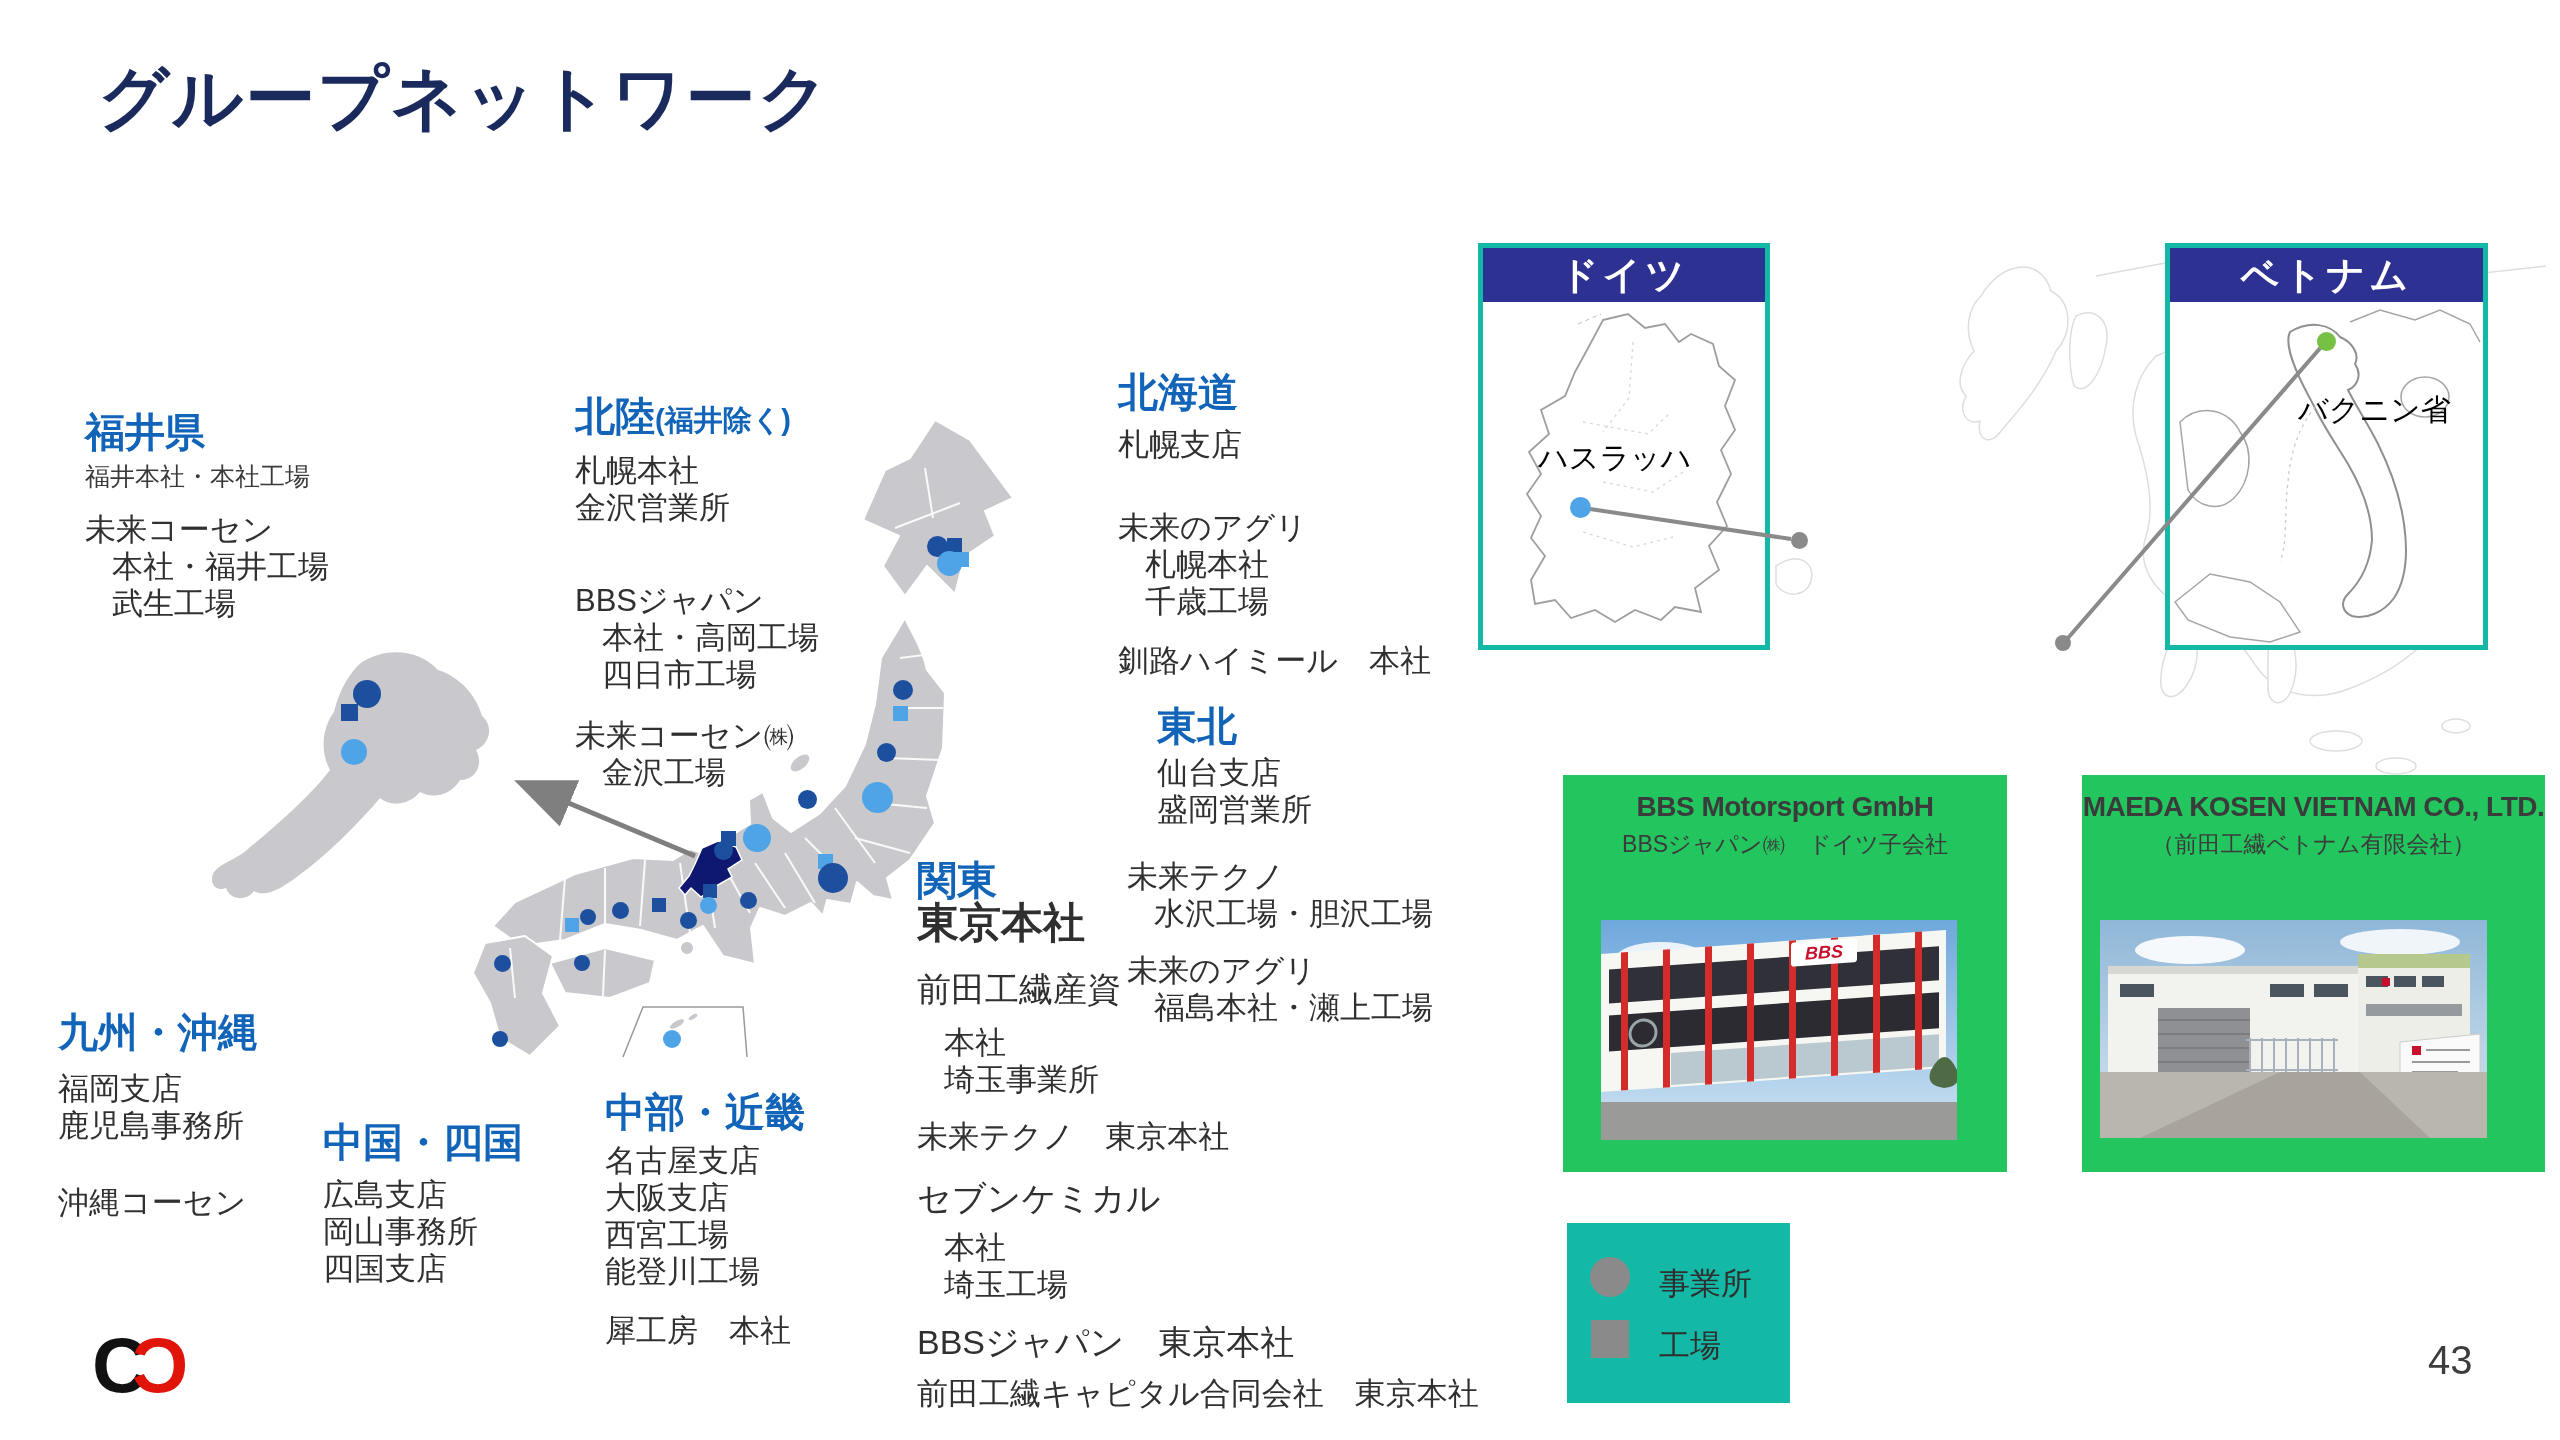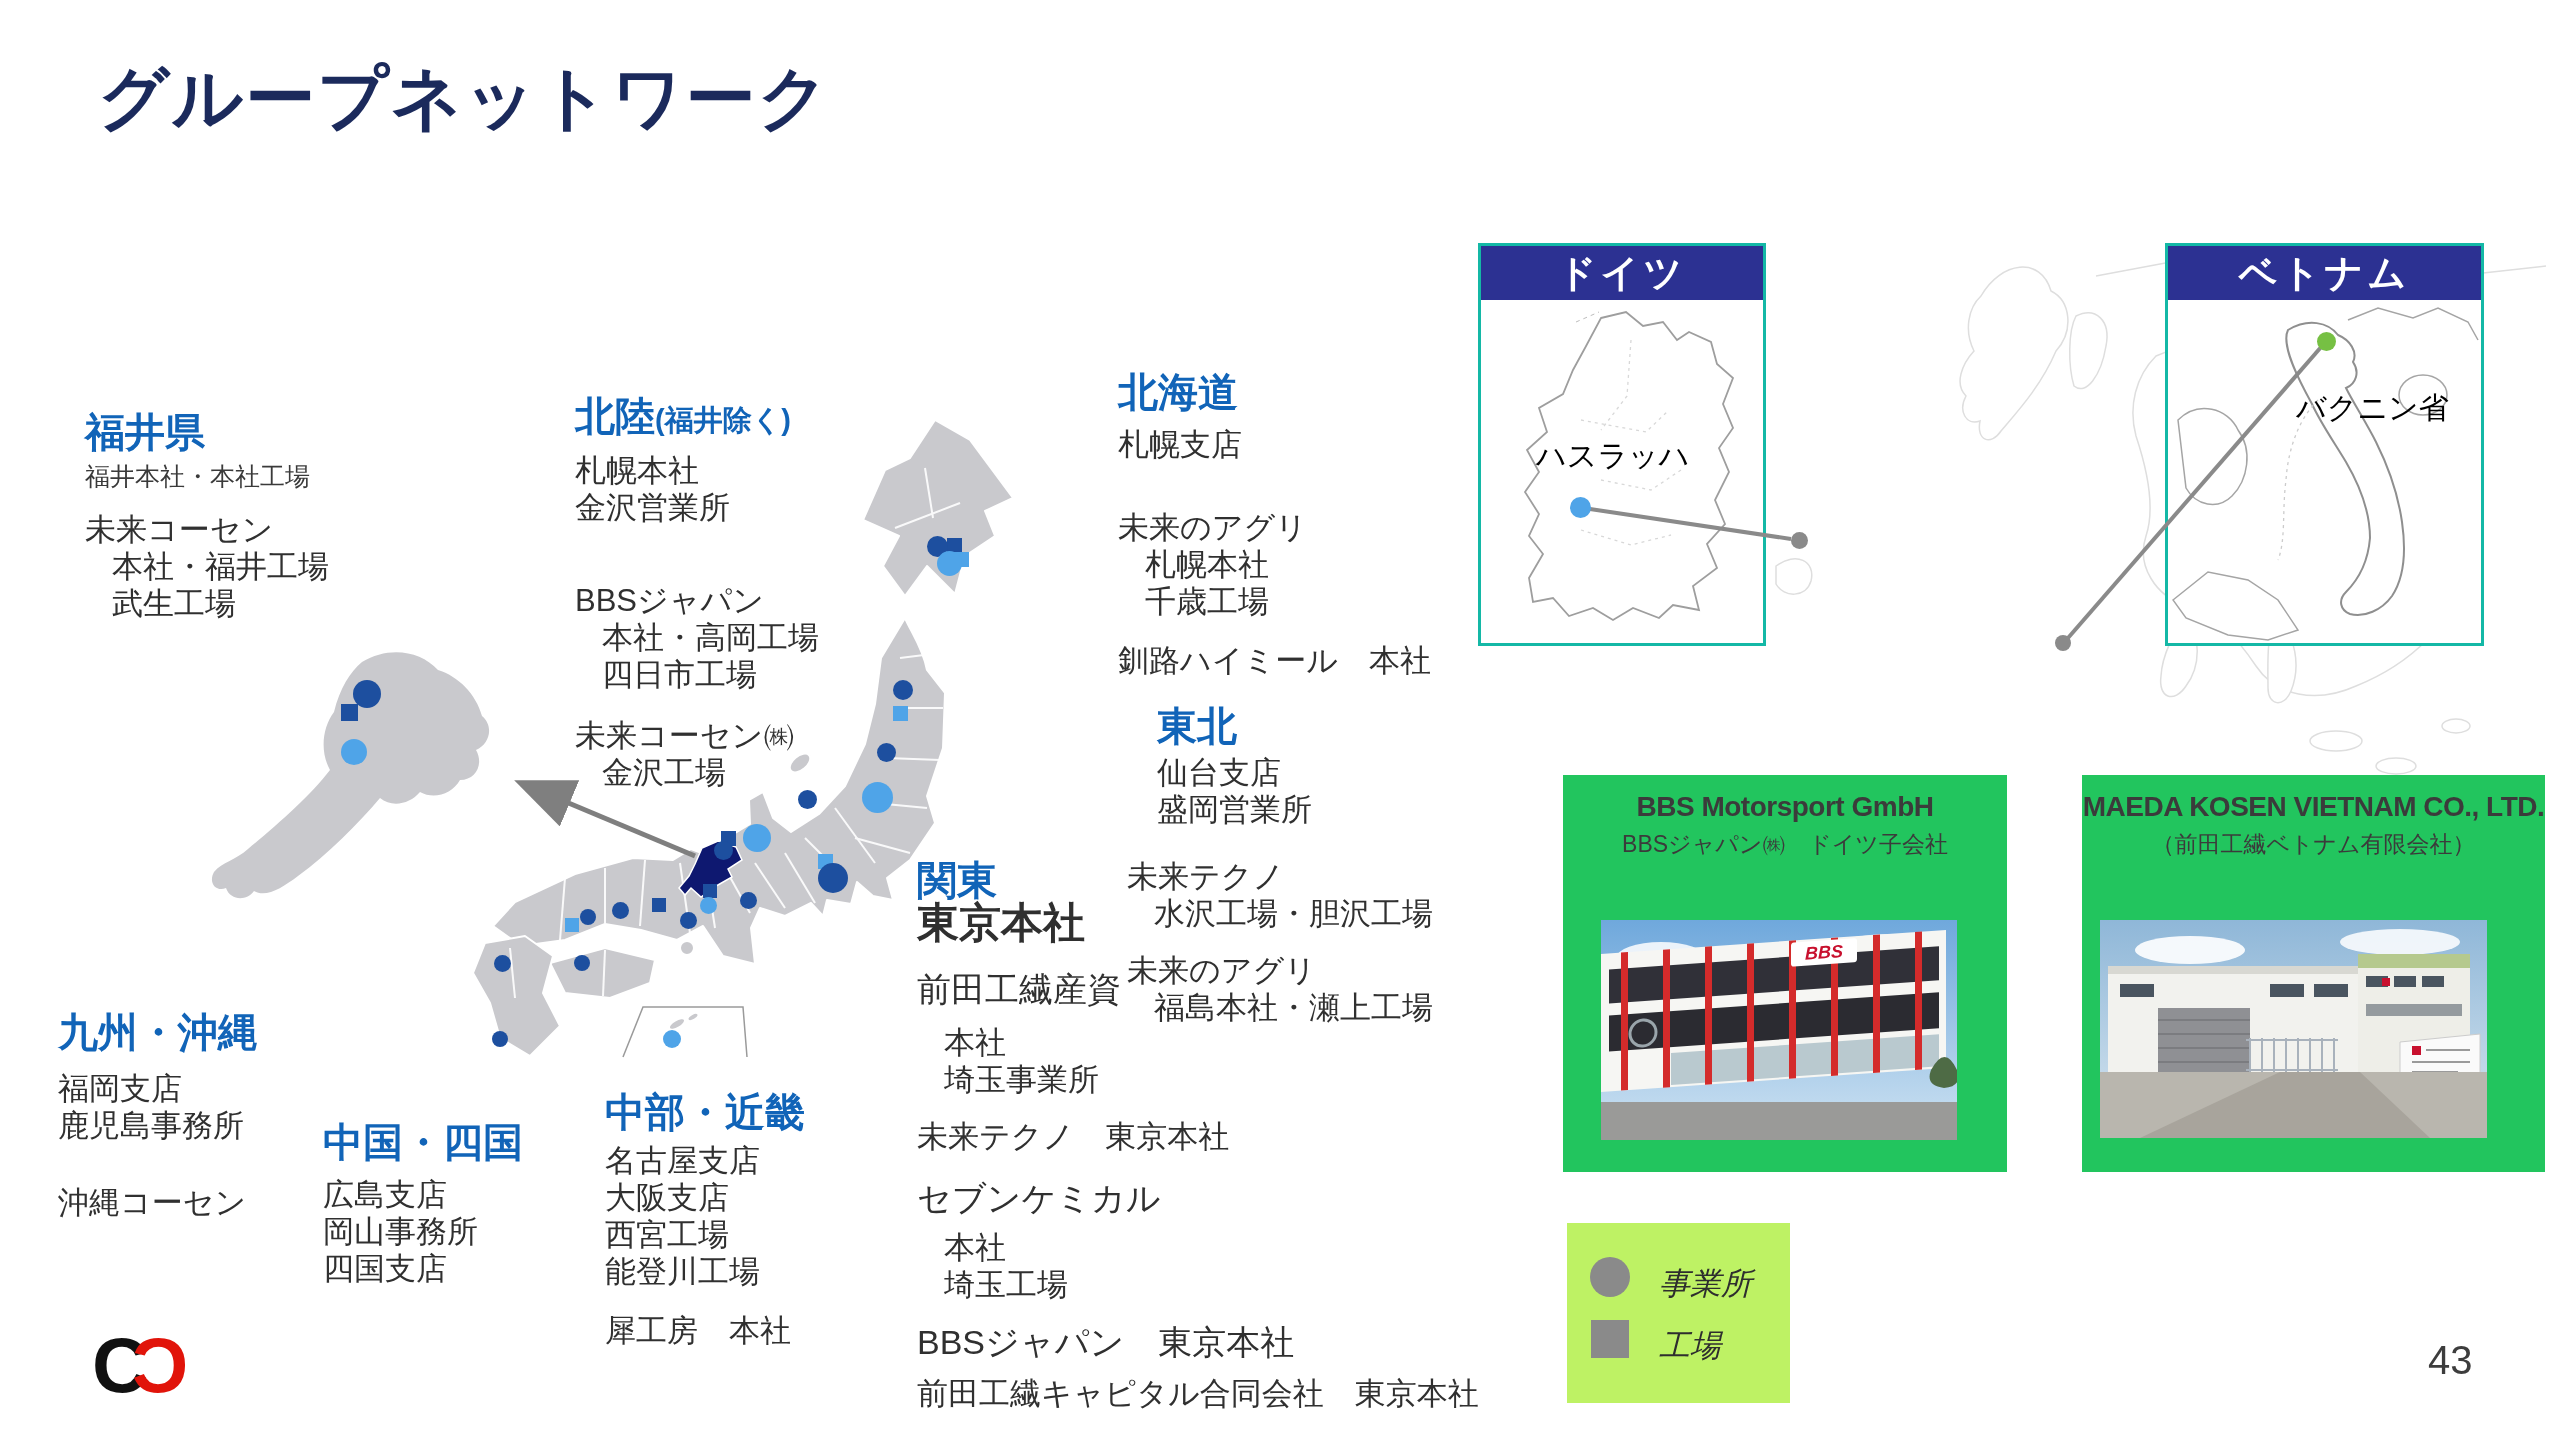--- a/index.html
+++ b/index.html
@@ -16,30 +16,30 @@
   
   .sec{line-height:1;}
   .hdr{font-size:40px;font-weight:bold;color:#1164b8;}
   .hdr .note{font-size:29px;}
   .t38{font-size:25px;color:#3a3a3a;}
   .t34{font-size:34px;color:#303030;}
   .t31{font-size:31px;color:#303030;line-height:37px;}
   .t42{font-size:42px;font-weight:bold;color:#2f2f2f;}
   .ind{padding-left:27px;}
   
-  .panel{background:#fff;border:3px solid #14b8a6;}
+  .panel{background:#fff;border:5px solid #14b8a6;}
   .panel .phead{height:54px;background:#2c3192;color:#fff;font-size:38px;font-weight:bold;
                 text-align:center;line-height:54px;letter-spacing:4px;}
   .maplabel{position:absolute;font-size:30px;color:#000000;}
   
   .card{background:#22c55e;}
   .card .ct{font-size:28px;font-weight:bold;color:#3b3b3b;text-align:center;margin-top:16px;letter-spacing:-0.5px;}
   .card .cs{font-size:23px;color:#3b3b3b;text-align:center;margin-top:6px;}
   
-  .legend{background:#bef264;font-style:italic;}
+  .legend{background:#14b8a6;}
   .lg-circle{position:absolute;left:23px;top:34px;width:40px;height:40px;border-radius:50%;background:#8a8a8a;}
   .lg-square{position:absolute;left:24px;top:97px;width:38px;height:38px;background:#8a8a8a;}
   .lg-label{position:absolute;left:92px;font-size:31px;color:#2e2e2e;}
   
   .marker{position:absolute;}
   .marker.circle{border-radius:50%;}
   .marker.dark{background:#1d4f9f;}
   .marker.light{background:#4fa4e8;}
   .marker.green{background:#76c043;}
   .marker.gray{background:#8a8a8a;}

